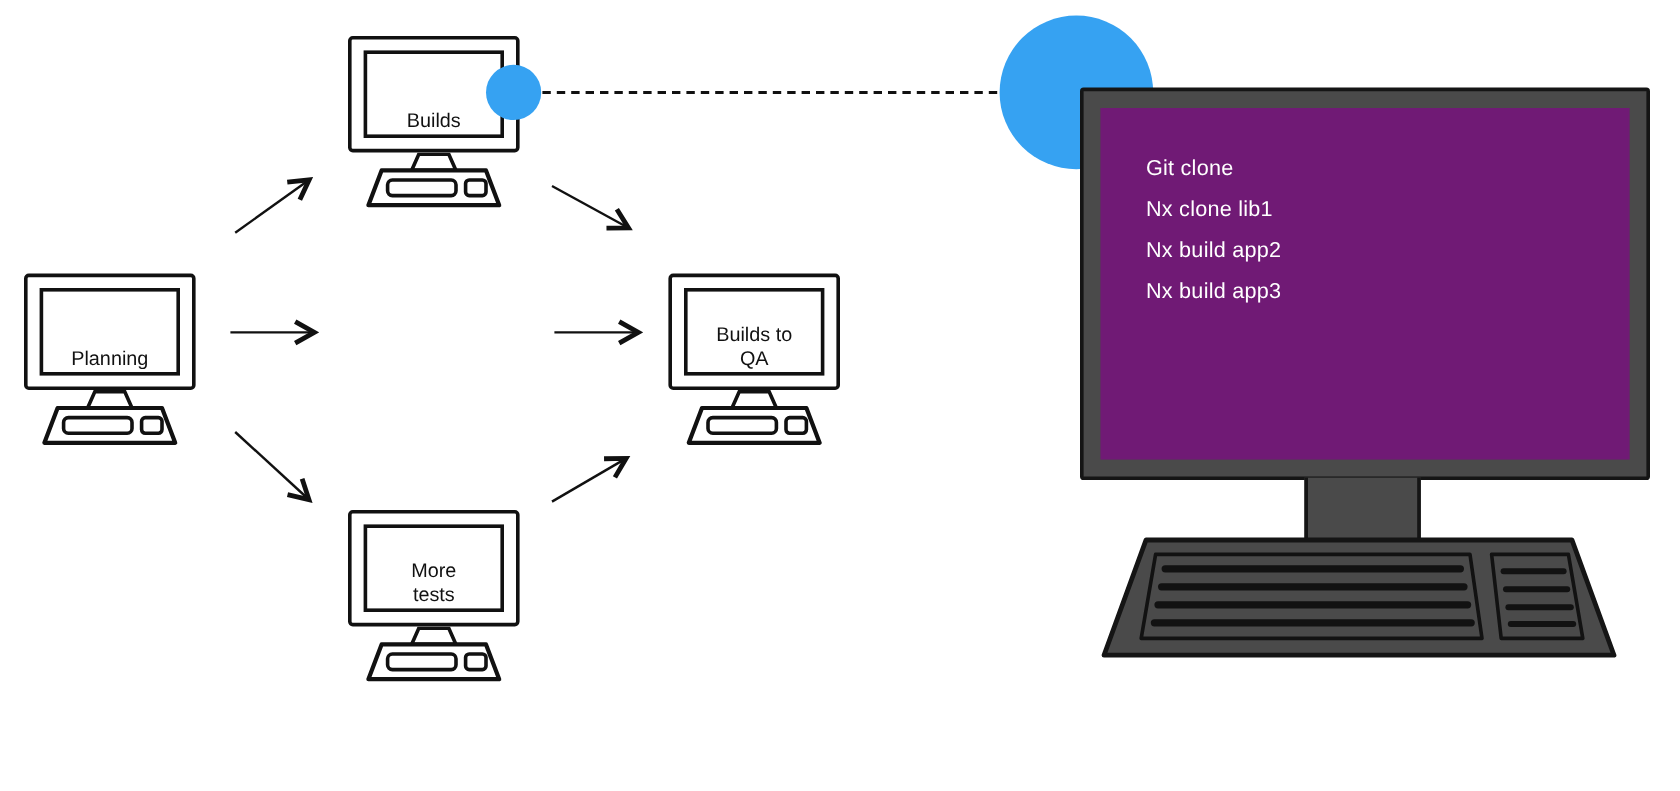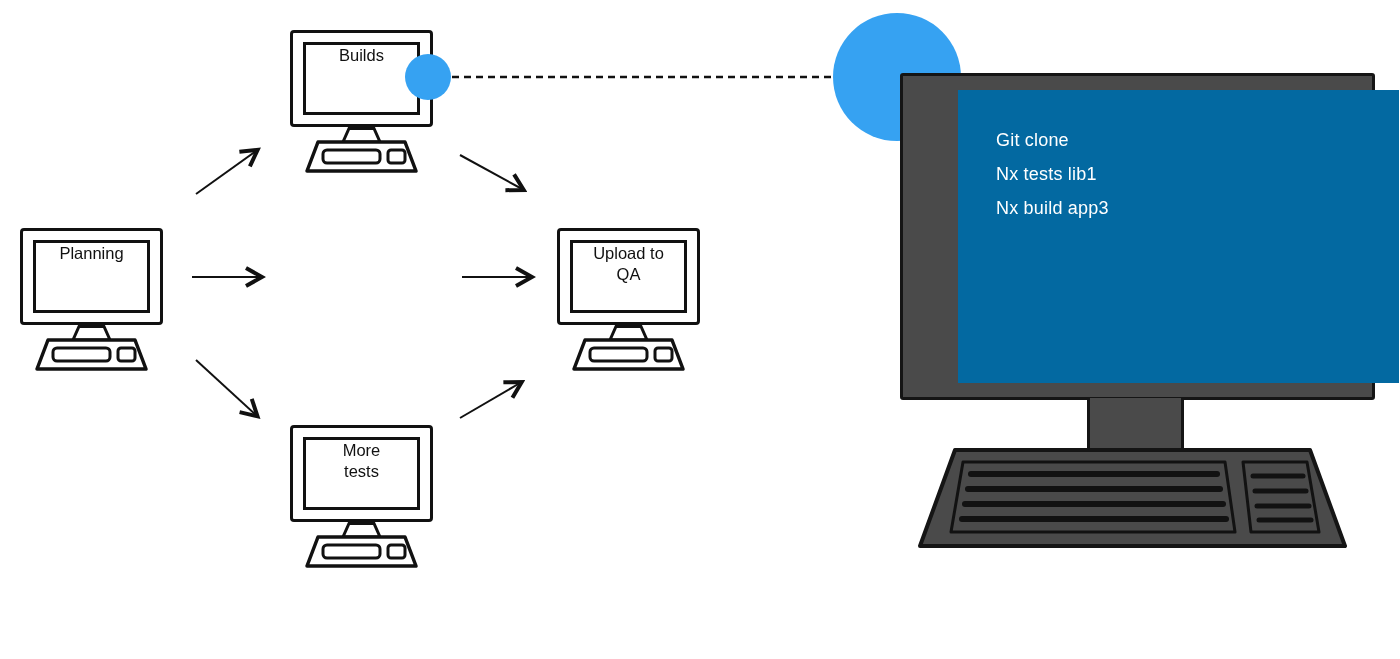--- a/index.html
+++ b/index.html
@@ -8,37 +8,37 @@
     font-family:"Liberation Sans",sans-serif;overflow:hidden;color:#111;
   }
   
   .computer{position:absolute;width:143px;}
   .monitor{
     box-sizing:border-box;height:97px;background:#fff;
     border:3.5px solid #111;border-radius:4px;padding:9px 10px;
   }
   .screen{
     box-sizing:border-box;height:100%;border:3px solid #111;
-    display:flex;align-items:flex-start;justify-content:center;
+    display:flex;align-items:flex-end;justify-content:center;
     text-align:center;font-size:16.5px;line-height:1.25;
   }
   .label-narrow{display:inline-block;width:50px;}
   .label-medium{display:inline-block;width:84px;}
   .pc-base{display:block;margin:0 auto;}
   
   .overlay{position:absolute;left:0;top:0;width:1400px;height:659px;}
   
   .big-monitor{
     position:absolute;left:900px;top:73px;width:475px;height:327px;
     box-sizing:border-box;background:#4a4a4a;border:3px solid #151515;
     border-radius:3px;padding:14px;
   }
   .big-screen{
-    box-sizing:border-box;width:100%;height:100%;background:#0369a1;
-    color:#fff;font-size:18px;padding:40px 0 0 38px;margin-left:41px;
+    box-sizing:border-box;width:100%;height:100%;background:#701a75;
+    color:#fff;font-size:18px;padding:40px 0 0 38px;
   }
   .term-line{line-height:20px;margin-bottom:14px;letter-spacing:.2px;}
   .big-stand{
     position:absolute;left:1087px;top:398px;width:97px;height:56px;
     box-sizing:border-box;background:#4a4a4a;border:3px solid #151515;border-top:none;
   }
   .big-keyboard{position:absolute;left:905px;top:446px;}
 </style>
 </head>
 <body>
@@ -86,21 +86,21 @@
       </div>
     </div>
     <svg class="pc-base" width="143" height="48" viewBox="0 0 143 48">
         <use href="#pc-base-sym"></use>
       </svg>
   </div>
 
   <div class="computer" style="left:557px;top:228px">
     <div class="monitor">
       <div class="screen">
-        <span class="label-medium">Upload to QA</span>
+        <span class="label-medium">Builds to QA</span>
       </div>
     </div>
     <svg class="pc-base" width="143" height="48" viewBox="0 0 143 48">
         <use href="#pc-base-sym"></use>
       </svg>
   </div>
 
   <svg class="overlay" viewBox="0 0 1400 659">
     <defs>
       <marker id="arr" markerWidth="12" markerHeight="12" viewBox="0 0 12 12" refX="9" refY="6" orient="auto">
@@ -116,21 +116,22 @@
       <line x1="460" y1="418" x2="520" y2="383" marker-end="url(#arr)"></line>
     </g>
     <line x1="452" y1="77" x2="836" y2="77" stroke="#111" stroke-width="2.5" stroke-dasharray="7 5"></line>
     <circle cx="428" cy="77" r="23" fill="#36a2f2"></circle>
     <circle cx="897" cy="77" r="64" fill="#36a2f2"></circle>
   </svg>
 
   <div class="big-monitor">
     <div class="big-screen">
       <div class="term-line">Git clone</div>
-      <div class="term-line">Nx tests lib1</div>
+      <div class="term-line">Nx clone lib1</div>
+      <div class="term-line">Nx build app2</div>
       <div class="term-line">Nx build app3</div>
     </div>
   </div>
   <div class="big-stand"></div>
   <svg class="big-keyboard" width="450" height="108" viewBox="0 0 450 108">
     <path d="M50,4 L405,4 L440,100 L15,100 Z" fill="#4a4a4a" stroke="#151515" stroke-width="4" stroke-linejoin="round"></path>
     <path d="M58,16 L320,16 L330,86 L46,86 Z" fill="none" stroke="#121212" stroke-width="3" stroke-linejoin="round"></path>
     <g stroke="#121212" stroke-width="6" stroke-linecap="round">
       <line x1="66" y1="28" x2="312" y2="28"></line>
       <line x1="63" y1="43" x2="315" y2="43"></line>

